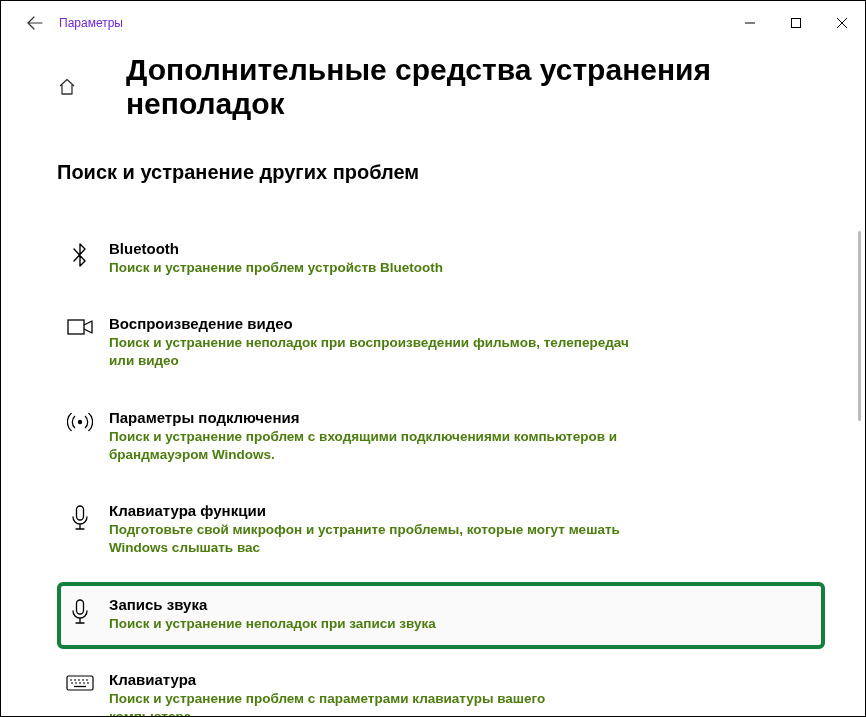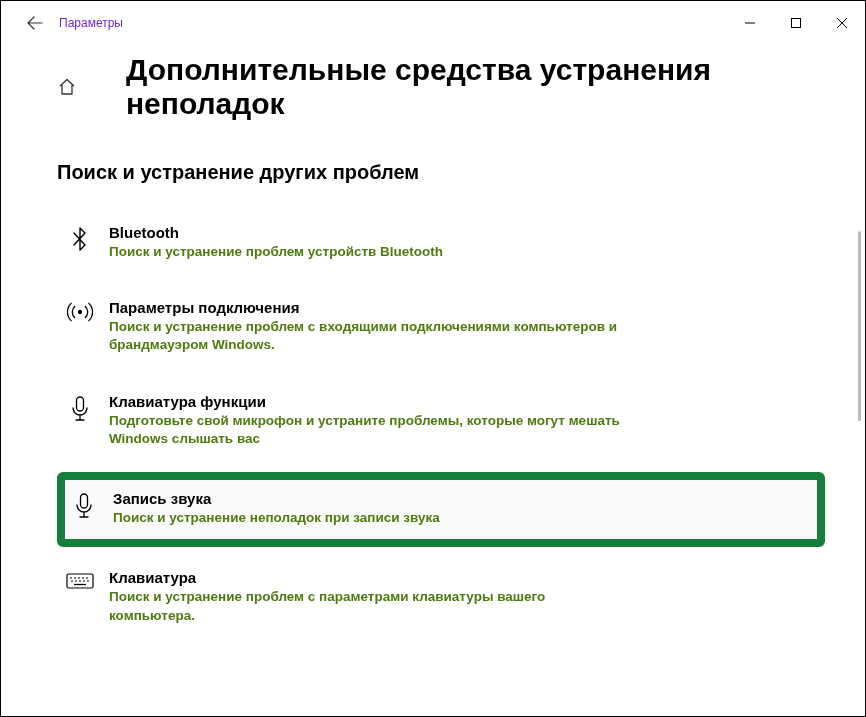--- a/index.html
+++ b/index.html
@@ -5,24 +5,24 @@
 * { box-sizing: border-box; margin: 0; padding: 0; }
 body { font-family: "Segoe UI", Arial, sans-serif; background: #fff; color: #000; width: 866px; height: 717px; overflow: hidden; position: relative; border: 1px solid #000; }
 .titlebar { display: flex; align-items: center; height: 44px; padding-left: 18px; }
 .back-btn { width: 32px; height: 32px; display: flex; align-items: center; justify-content: center; margin-right: 8px; }
 .app-title { font-size: 12px; color: #6d28d9; }
 .win-controls { position: absolute; right: 0; top: 0; display: flex; height: 44px; }
 .win-btn { width: 46px; display: flex; align-items: center; justify-content: center; font-size: 14px; }
 .header { display: flex; align-items: center; padding: 8px 56px 0 56px; gap: 41px; }
 .header .home { width: 22px; height: 22px; margin-right: 8px; display: flex; align-items: center; justify-content: center; }
 .page-title { font-size: 30px; font-weight: 600; -webkit-font-smoothing: antialiased; }
-.section-title { font-size: 20px; font-weight: 600; margin: 40px 0 26px 56px; }
+.section-title { font-size: 20px; font-weight: 600; margin: 40px 0 42px 56px; }
 .list { padding-left: 56px; padding-right: 40px; }
 .item { display: flex; align-items: flex-start; padding: 10px 12px 12px 4px; margin-bottom: 8px; cursor: default; border: 4px solid transparent; border-radius: 6px; font-weight: bold; }
-.item.highlighted { border: 8px solid #15803d; background: #fafafa; }
+.item.highlighted { border: 4px solid #15803d; background: #fafafa; }
 .item .icon { width: 30px; flex: 0 0 30px; display: flex; justify-content: center; padding-top: 2px; }
 .item .texts { margin-left: 14px; max-width: 520px; }
 .item .title { font-size: 15px; color: #000; margin-bottom: 2px; }
 .item .desc { font-size: 13.5px; color: #4d7c0f; line-height: 1.35; }
 .scroll-track { position: absolute; right: 4px; top: 230px; width: 3px; height: 190px; background: #bdbdbd; border-radius: 2px; }
 svg { display: block; }
 </style>
 </head>
 <body>
 
@@ -71,20 +71,32 @@
       <svg width="22" height="26" viewBox="0 0 22 26">
           <path d="M5 7 L16 19 L11 24 V2 L16 7 L5 19" stroke="#000" stroke-width="1.4" fill="none" stroke-linejoin="round" stroke-linecap="round"></path>
         </svg>
     </div>
     <div class="texts">
       <div class="title">Bluetooth</div>
       <div class="desc">Поиск и устранение проблем устройств Bluetooth</div>
     </div>
   </div>
 
+  <div class="item">
+    <div class="icon">
+      <svg width="26" height="20" viewBox="0 0 26 20">
+          <rect x="1" y="3" width="16" height="14" stroke="#000" stroke-width="1.3" fill="none"></rect>
+          <path d="M17 8 L25 4 V16 L17 12" stroke="#000" stroke-width="1.3" fill="none" stroke-linejoin="round"></path>
+        </svg>
+    </div>
+    <div class="texts">
+      <div class="title">Воспроизведение видео</div>
+      <div class="desc">Поиск и устранение неполадок при воспроизведении фильмов, телепередач или видео</div>
+    </div>
+  </div>
 
   <div class="item">
     <div class="icon">
       <svg width="26" height="22" viewBox="0 0 26 22">
           <circle cx="13" cy="11" r="2.2" fill="#000"></circle>
           <path d="M8 5 A8 8 0 0 0 8 17 M18 5 A8 8 0 0 1 18 17 M4.5 2 A12 12 0 0 0 4.5 20 M21.5 2 A12 12 0 0 1 21.5 20" stroke="#000" stroke-width="1.3" fill="none"></path>
         </svg>
     </div>
     <div class="texts">
       <div class="title">Параметры подключения</div>

